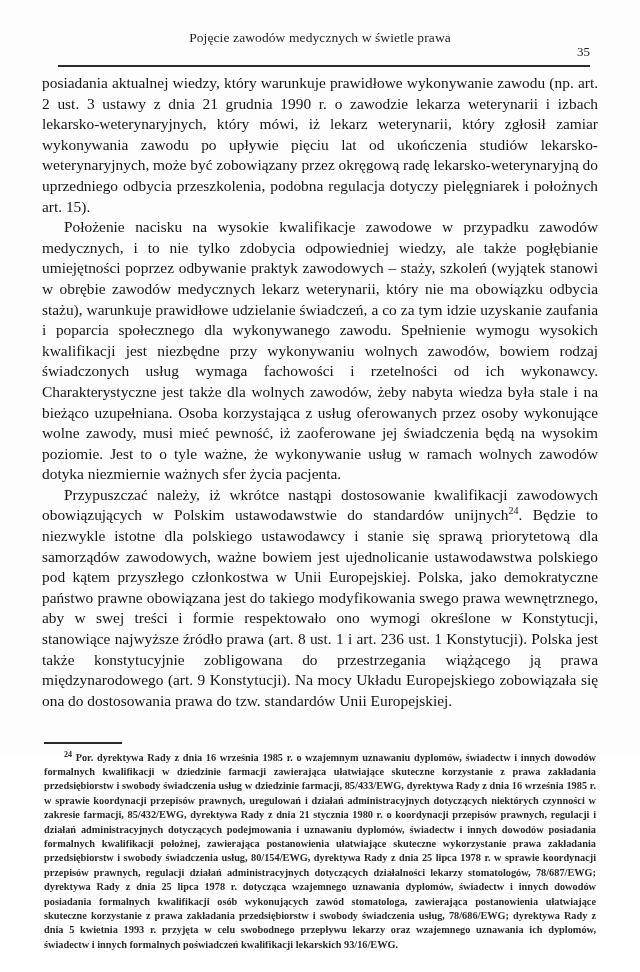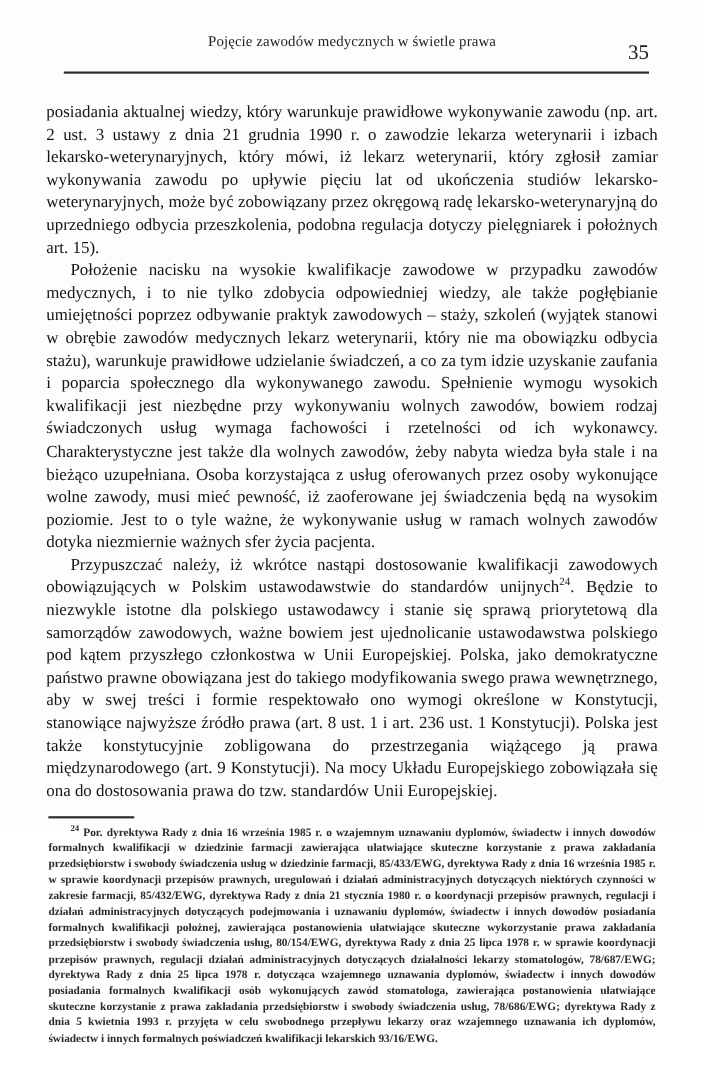--- a/index.html
+++ b/index.html
@@ -35,32 +35,32 @@
   .runhead-title {
     font-size: 13.5px;
     letter-spacing: 0.1px;
     color: #1f1f1f;
     white-space: nowrap;
   }
   .runhead-folio {
     position: absolute;
     right: 14px;
     bottom: 0;
-    font-size: 19px;
+    font-size: 13px;
     color: #1a1a1a;
   }
   .head-rule {
     margin: 5px 14px 0 22px;
     height: 2px;
     background: #2b2b2b;
   }
 
   
   .body-col {
-    margin-top: 25px;
+    margin-top: 6px;
     padding: 0 6px 0 6px;
   }
   .para {
     margin: 0;
     font-size: 15.4px;
     line-height: 20.6px;
     text-align: justify;
     text-justify: inter-word;
     text-indent: 22px;
     color: #141414;

